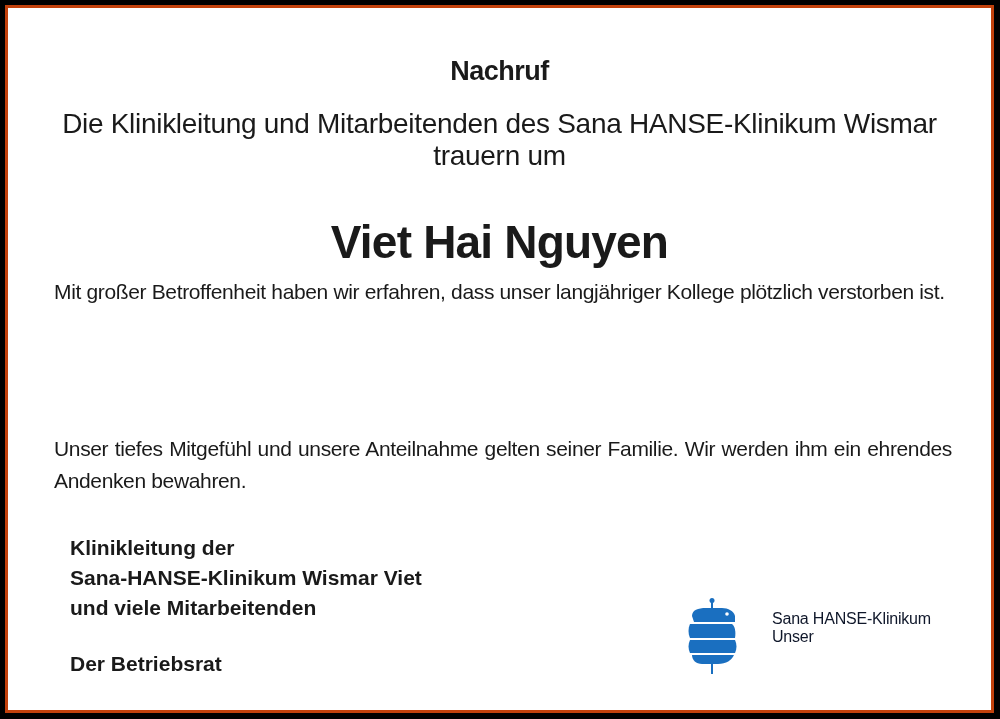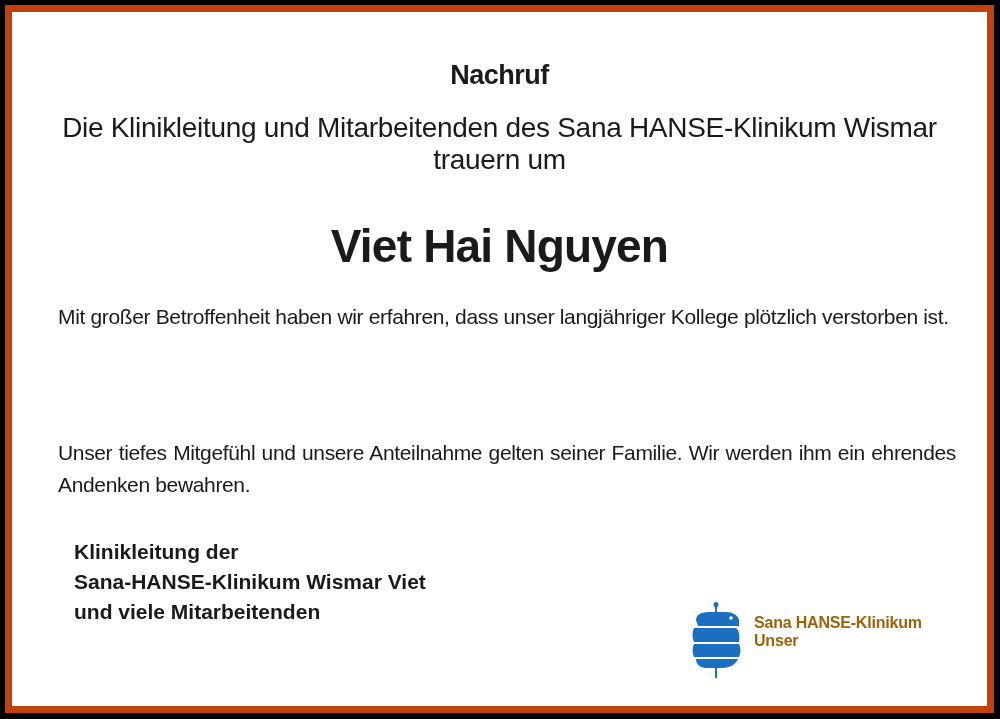--- a/index.html
+++ b/index.html
@@ -1,40 +1,40 @@
 <!DOCTYPE html>
 <html><head>
   <meta charset="utf-8">
   <style>
     html, body { margin: 0; padding: 0; background: #000; }
     body { width: 1000px; height: 719px; overflow: hidden; }
     .frame {
       position: absolute; left: 5px; top: 5px; width: 989px; height: 708px;
-      background: #fff; border: 7px solid #c2410c; box-sizing: border-box;
+      background: #fff; border: 3px solid #c2410c; box-sizing: border-box;
       font-family: "Liberation Sans", sans-serif; color: #1a1a1a;
     }
     .center { position: absolute; left: 0; width: 100%; text-align: center; }
     .title { top: 48px; font-size: 27px; font-weight: bold; letter-spacing: -0.5px; }
     .intro { top: 100px; font-size: 28px; line-height: 32px; letter-spacing: -0.3px; }
     .name { top: 190px; font-size: 46px; font-weight: bold; letter-spacing: -0.8px; margin-top: 17px; }
     .para {
       position: absolute; left: 46px; width: 898px; font-size: 21px; line-height: 32px;
       text-align: justify; text-align-last: left; letter-spacing: -0.35px;
     }
-    .p1 { top: 289px; }
+    .p1 { top: 268px; }
     .p2 { top: 347px; }
     .p3 { top: 425px; }
     .sig { position: absolute; left: 46px; font-size: 21px; font-weight: bold; line-height: 30px; margin-left: 16px; }
     .sig1 { top: 525px; }
     .sig2 { top: 641px; }
     .logo { position: absolute; left: 672px; top: 590px; width: 280px; height: 80px; }
     .logo svg { position: absolute; left: 0; top: 0; }
     .logo-text {
-      position: absolute; left: 70px; top: 12px; color: #a16207;
-      font-size: 16px; font-weight: bold; line-height: 18px; letter-spacing: -0.2px;
+      position: absolute; left: 92px; top: 12px; color: #0f172a;
+      font-size: 16px; font-weight: normal; line-height: 18px; letter-spacing: -0.2px;
     }
   </style>
 </head>
 <body>
 
 <div class="frame">
   <div class="center title">Nachruf</div>
   <div class="center intro">
     <div>Die Klinikleitung und Mitarbeitenden des Sana HANSE-Klinikum Wismar</div>
     <div>trauern um</div>
@@ -42,20 +42,21 @@
   <div class="center name">Viet Hai Nguyen</div>
 
   <div class="para p1">Mit großer Betroffenheit haben wir erfahren, dass unser langjähriger Kollege plötzlich verstorben ist.</div>
   <div class="para p3">Unser tiefes Mitgefühl und unsere Anteilnahme gelten seiner Familie. Wir werden ihm ein ehrendes Andenken bewahren.</div>
 
   <div class="sig sig1">
     <div>Klinikleitung der</div>
     <div>Sana-HANSE-Klinikum Wismar Viet</div>
     <div>und viele Mitarbeitenden</div>
   </div>
+  <div class="sig sig2">Der Betriebsrat</div>
 
   <div class="logo">
     <svg width="60" height="80" viewBox="0 0 60 80">
       <g fill="#1a6fc0">
         <circle cx="32" cy="2.5" r="2.5"></circle>
         <rect x="31" y="3" width="2" height="8"></rect>
         <rect x="31" y="66" width="2" height="10"></rect>
         <path d="M12 18 C12 12 18 10 26 10 L42 10 C48 10 54 13 55 18 L55 24 L14 24 Z"></path>
         <path d="M10 26 L52 26 C55 28 56 34 55 40 L10 40 C8 36 8 30 10 26 Z"></path>
         <path d="M10 42 L55 42 C57 46 57 51 55 55 L10 55 C8 51 8 46 10 42 Z"></path>

